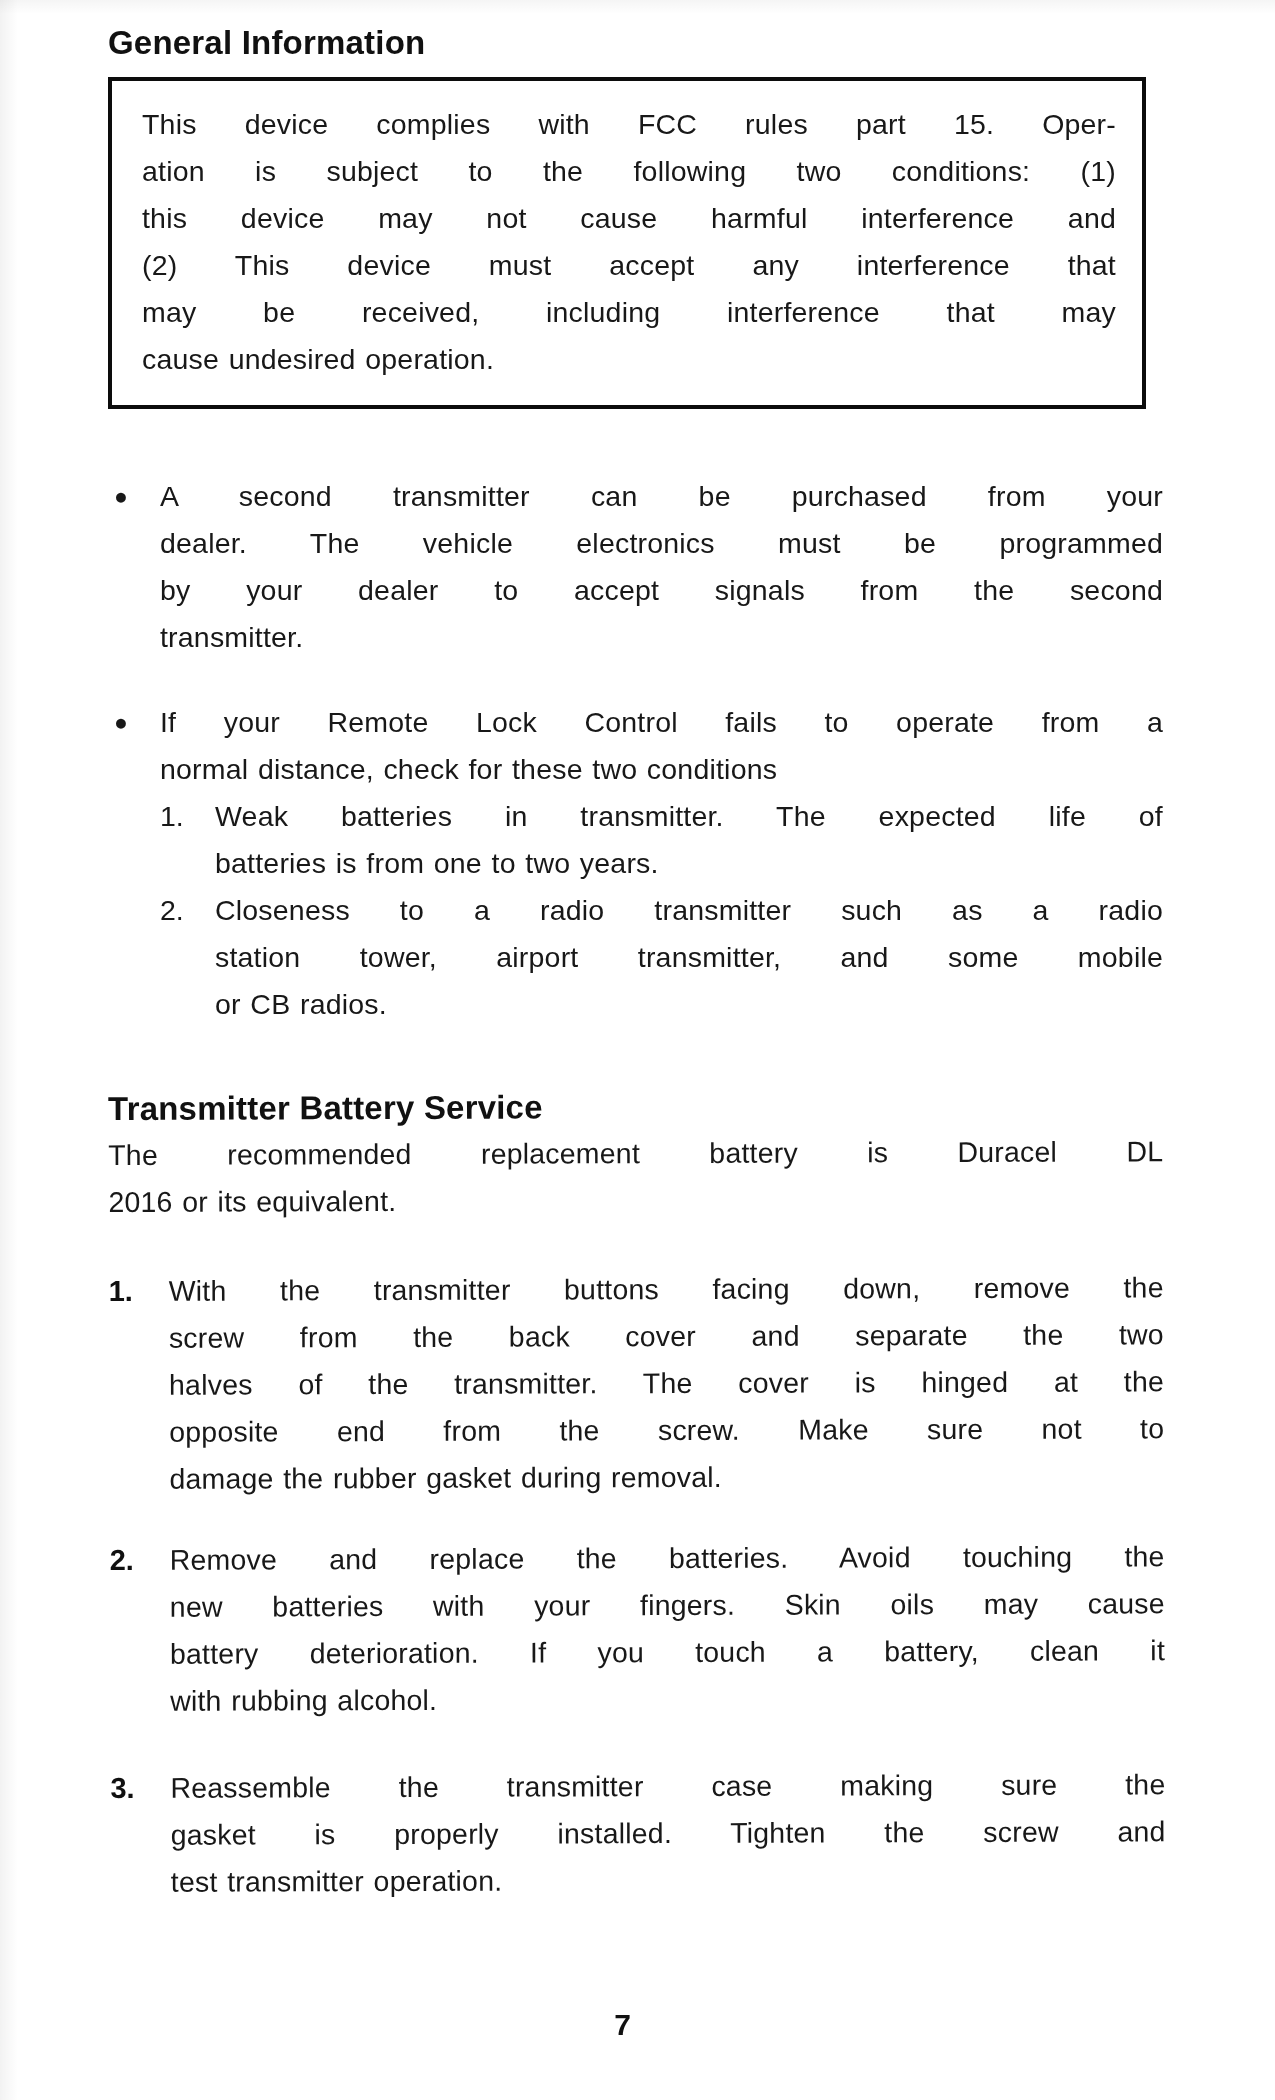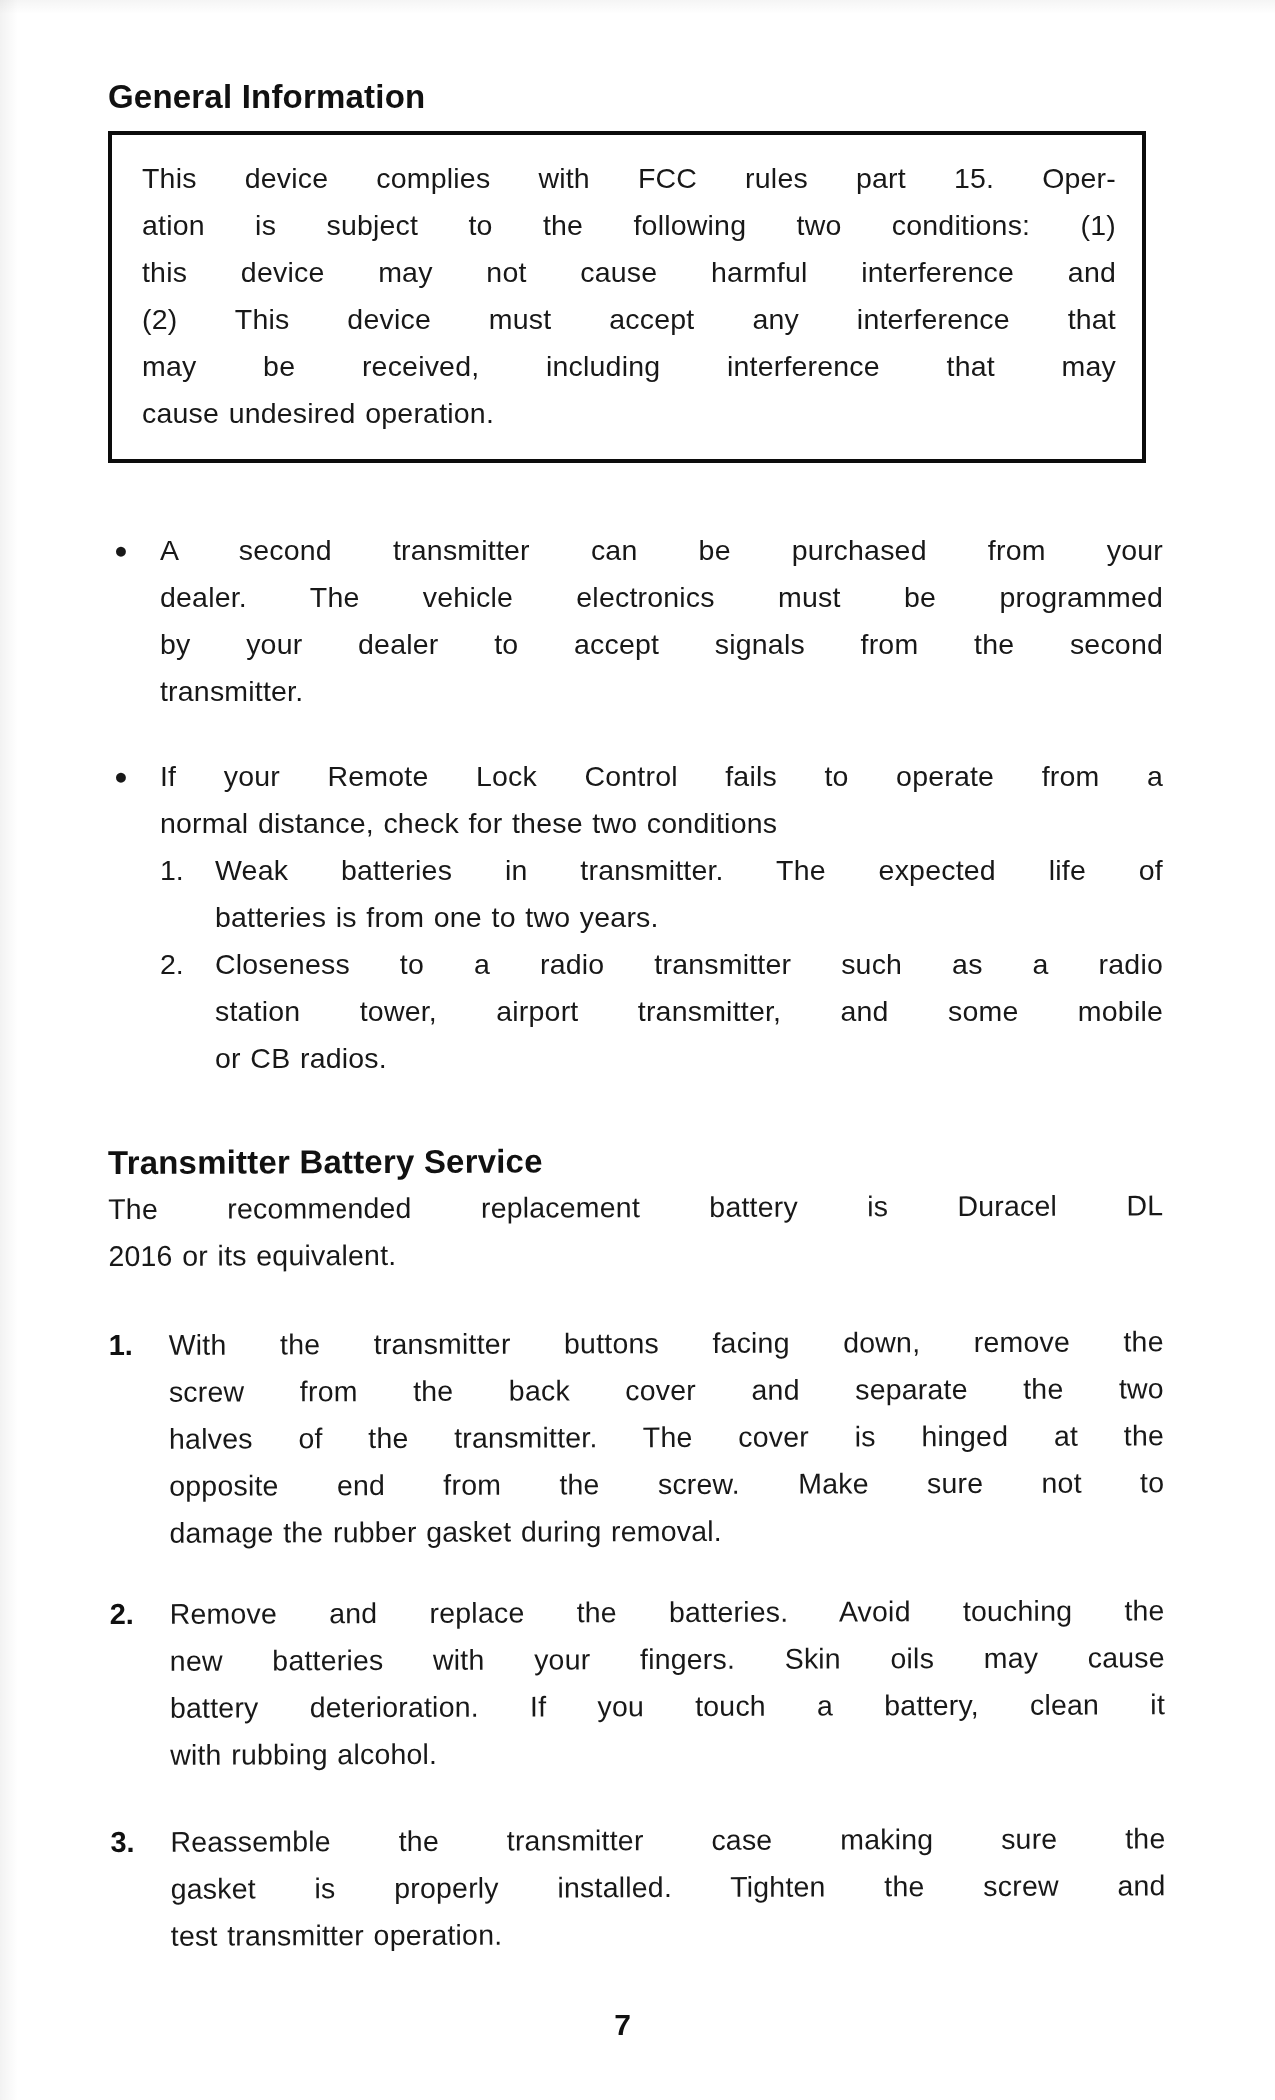--- a/index.html
+++ b/index.html
@@ -9,21 +9,21 @@
   }
   .page {
     position: relative;
     width: 1275px;
     height: 2100px;
     margin: 0 auto;
     background: #ffffff;
     color: #181818;
     font-family: "Liberation Sans", "DejaVu Sans", sans-serif;
     box-sizing: border-box;
-    padding: 78px 112px 0 108px;
+    padding: 24px 112px 0 108px;
     overflow: hidden;
   }
   
   .page::before {
     content: "";
     position: absolute;
     inset: 0;
     pointer-events: none;
     background:
       linear-gradient(90deg, rgba(0,0,0,0.05), rgba(0,0,0,0) 18px),

